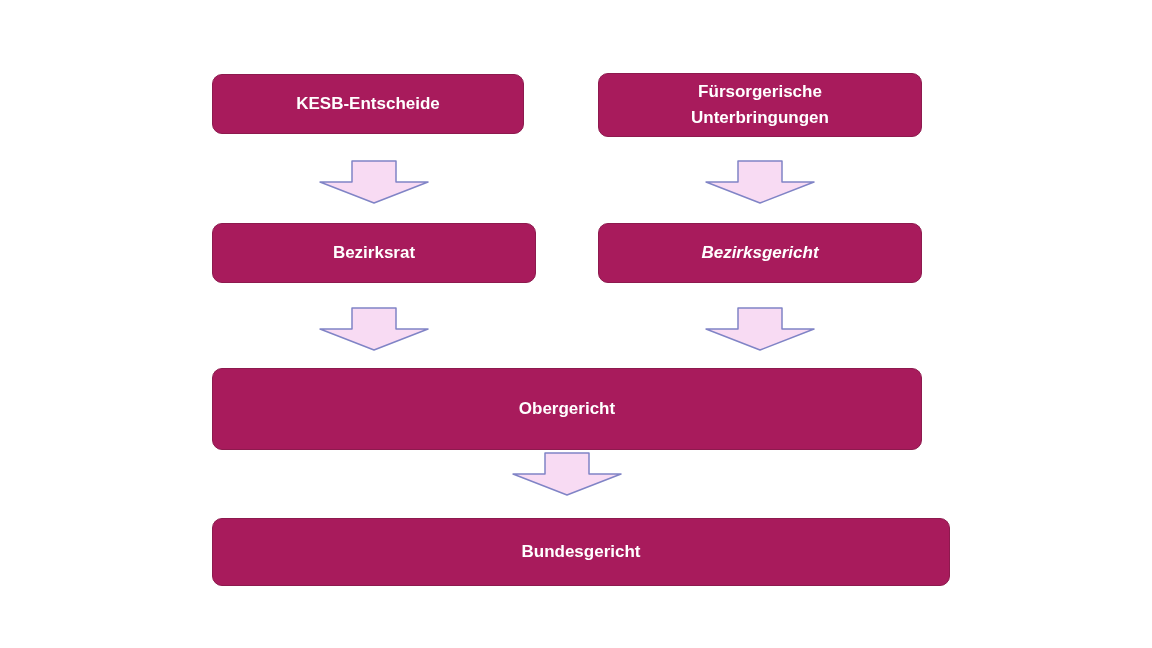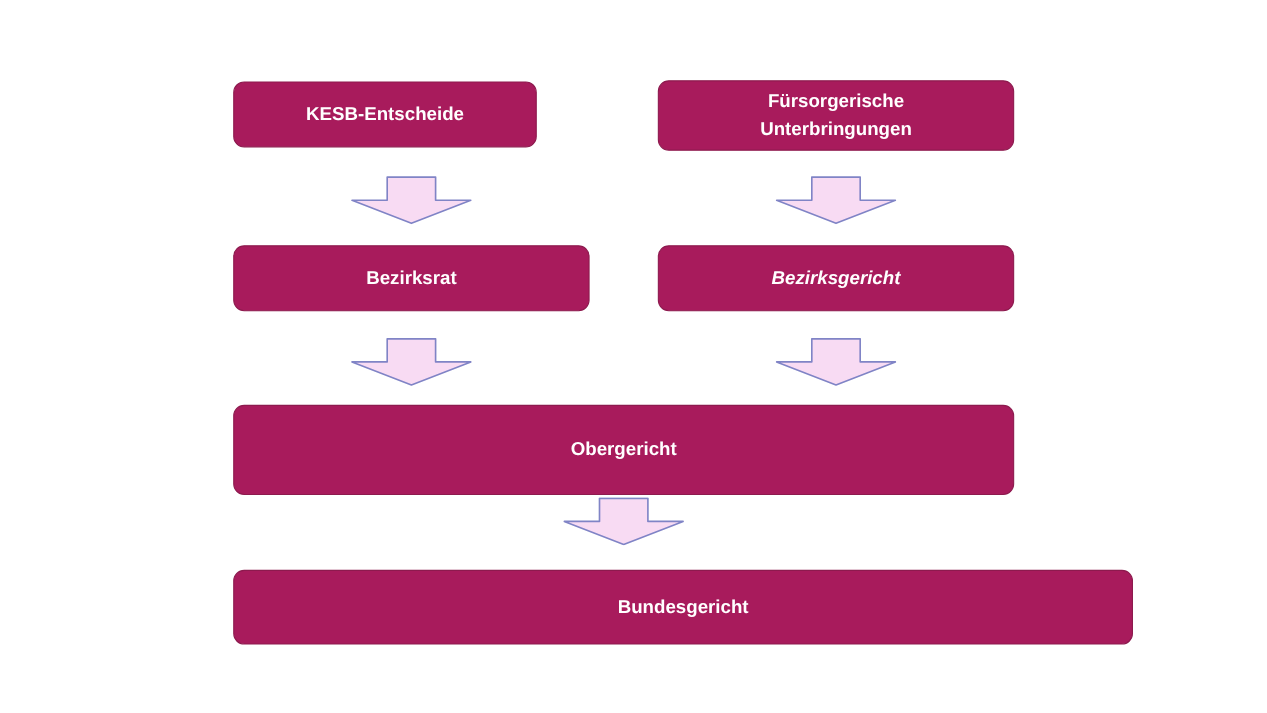--- a/index.html
+++ b/index.html
@@ -29,26 +29,26 @@
     color: var(--box-text);
     font-weight: 700;
     font-size: 17px;
     display: flex;
     flex-direction: column;
     align-items: center;
     justify-content: center;
     text-align: center;
     line-height: 1.55;
   }
-  .box-kesb        { left: 212px; top: 74px;  width: 276px; height: 60px; justify-content: center; }
+  .box-kesb        { left: 212px; top: 74px;  width: 312px; height: 60px; justify-content: center; }
   .box-fu          { left: 598px; top: 73px;  width: 324px; height: 64px; }
   .box-bezirksrat  { left: 212px; top: 223px; width: 324px; height: 60px; }
   .box-bezirksger  { left: 598px; top: 223px; width: 324px; height: 60px; font-style: italic; }
   .box-obergericht { left: 212px; top: 368px; width: 710px; height: 82px; }
-  .box-bundesger   { left: 212px; top: 518px; width: 818px; height: 68px; }
+  .box-bundesger   { left: 212px; top: 518px; width: 738px; height: 68px; }
 
   .arrow {
     position: absolute;
     width: 110px; height: 44px;
   }
   .arrow svg { display: block; width: 100%; height: 100%; }
   .arrow polygon {
     fill: var(--arrow-fill);
     stroke: var(--arrow-stroke);
     stroke-width: 1.5;

